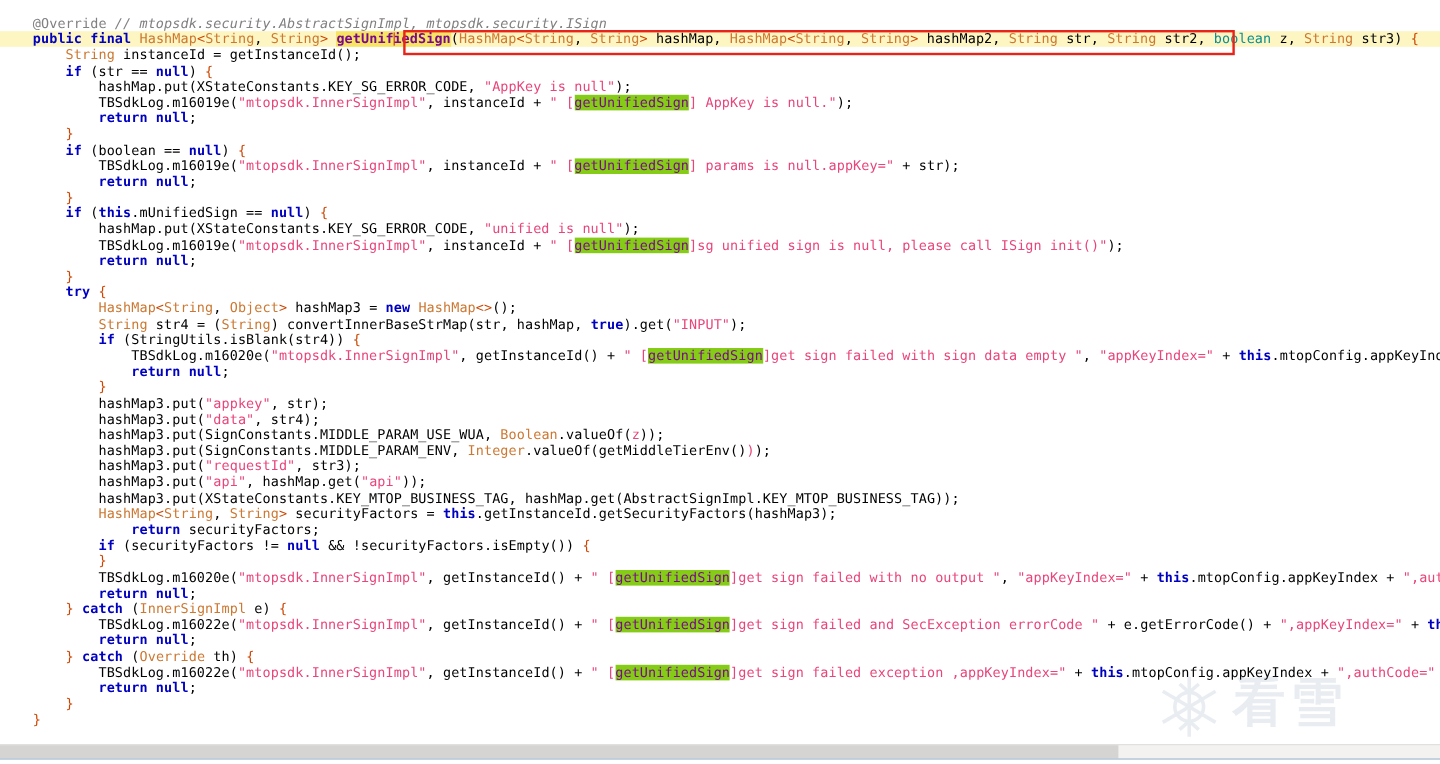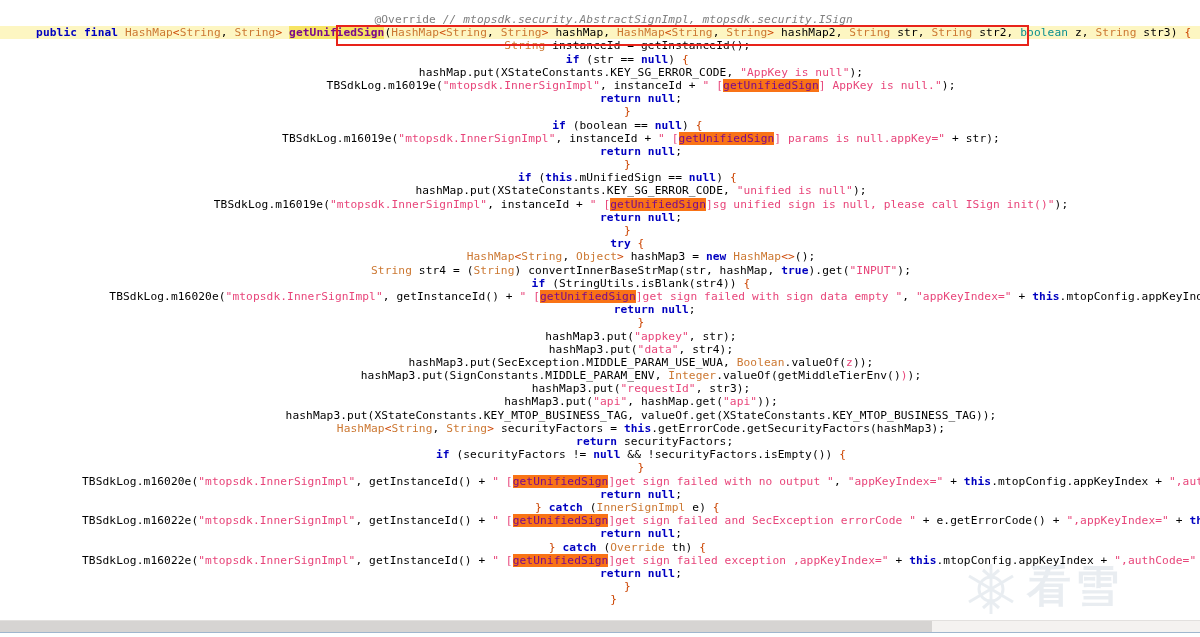--- a/index.html
+++ b/index.html
@@ -31,35 +31,34 @@
     box-sizing: border-box;
   }
   .line {
     height: 13.2px;
     line-height: 13.2px;
     white-space: pre;
     font-size: 11.2px;
     letter-spacing: 0.1px;
     color: #000000;
     position: relative;
-    text-align: center;
   }
   .line.hl {
     background: #fdf6c2;
   }
   
   .kw       { color: #0000c0; font-weight: bold; }
   .type     { color: #cc7832; }
   .ident    { color: #000000; }
   .str      { color: #e8457a; }
   .cmt      { color: #808080; font-style: italic; }
   .ann      { color: #808080; }
   .brace    { color: #cc4400; }
   .teal     { color: #0a8f8f; }
-  .mark     { background: #f97316; color: #7a0a8c; }
+  .mark     { background: #84cc16; color: #7a0a8c; }
   .methname { background: #f7e463; color: #7a0a8c; font-weight: bold; }
   .caret {
     display: inline-block;
     width: 0;
     border-left: 1.5px solid #d03a2a;
     height: 11px;
     vertical-align: -2px;
     margin: 0 -0.7px;
   }
   
@@ -179,33 +178,33 @@
     <div class="line"><span class="ident">                TBSdkLog.m16020e(</span><span class="str">"mtopsdk.InnerSignImpl"</span><span class="ident">, getInstanceId() + </span><span class="str">" [</span><span class="mark">getUnifiedSign</span><span class="str">]get sign failed with sign data empty "</span><span class="ident">, </span><span class="str">"appKeyIndex="</span><span class="ident"> + </span><span class="kw">this</span><span class="ident">.mtopConfig.appKeyIndex + </span></div>
 
     <div class="line"><span class="kw">                return null</span><span class="ident">;</span></div>
 
     <div class="line"><span class="brace">            }</span></div>
 
     <div class="line"><span class="ident">            hashMap3.put(</span><span class="str">"appkey"</span><span class="ident">, str);</span></div>
 
     <div class="line"><span class="ident">            hashMap3.put(</span><span class="str">"data"</span><span class="ident">, str4);</span></div>
 
-    <div class="line"><span class="ident">            hashMap3.put(SecException.MIDDLE_PARAM_USE_WUA, </span><span class="type">Boolean</span><span class="ident">.valueOf(</span><span class="str">z</span><span class="ident">));</span></div>
+    <div class="line"><span class="ident">            hashMap3.put(SignConstants.MIDDLE_PARAM_USE_WUA, </span><span class="type">Boolean</span><span class="ident">.valueOf(</span><span class="str">z</span><span class="ident">));</span></div>
 
     <div class="line"><span class="ident">            hashMap3.put(SignConstants.MIDDLE_PARAM_ENV, </span><span class="type">Integer</span><span class="ident">.valueOf(getMiddleTierEnv()</span><span class="str">)</span><span class="ident">);</span></div>
 
 
 
     <div class="line"><span class="ident">            hashMap3.put(</span><span class="str">"requestId"</span><span class="ident">, str3);</span></div>
 
     <div class="line"><span class="ident">            hashMap3.put(</span><span class="str">"api"</span><span class="ident">, hashMap.get(</span><span class="str">"api"</span><span class="ident">));</span></div>
 
-    <div class="line"><span class="ident">            hashMap3.put(XStateConstants.KEY_MTOP_BUSINESS_TAG, valueOf.get(XStateConstants.KEY_MTOP_BUSINESS_TAG));</span></div>
-
-    <div class="line"><span class="type">            HashMap</span><span class="brace">&lt;</span><span class="type">String</span><span class="ident">, </span><span class="type">String</span><span class="brace">&gt;</span> <span class="ident">securityFactors = </span><span class="kw">this</span><span class="ident">.getErrorCode.getSecurityFactors(hashMap3);</span></div>
+    <div class="line"><span class="ident">            hashMap3.put(XStateConstants.KEY_MTOP_BUSINESS_TAG, hashMap.get(AbstractSignImpl.KEY_MTOP_BUSINESS_TAG));</span></div>
+
+    <div class="line"><span class="type">            HashMap</span><span class="brace">&lt;</span><span class="type">String</span><span class="ident">, </span><span class="type">String</span><span class="brace">&gt;</span> <span class="ident">securityFactors = </span><span class="kw">this</span><span class="ident">.getInstanceId.getSecurityFactors(hashMap3);</span></div>
 
     <div class="line"><span class="kw">                return</span> <span class="ident">securityFactors;</span></div>
 
     <div class="line"><span class="kw">            if</span> <span class="ident">(securityFactors != </span><span class="kw">null</span> <span class="ident">&amp;&amp; !securityFactors.isEmpty()) </span><span class="brace">{</span></div>
 
     <div class="line"><span class="brace">            }</span></div>
 
     <div class="line"><span class="ident">            TBSdkLog.m16020e(</span><span class="str">"mtopsdk.InnerSignImpl"</span><span class="ident">, getInstanceId() + </span><span class="str">" [</span><span class="mark">getUnifiedSign</span><span class="str">]get sign failed with no output "</span><span class="ident">, </span><span class="str">"appKeyIndex="</span><span class="ident"> + </span><span class="kw">this</span><span class="ident">.mtopConfig.appKeyIndex + </span><span class="str">",authCode="</span></div>
 
     <div class="line"><span class="kw">            return null</span><span class="ident">;</span></div>

